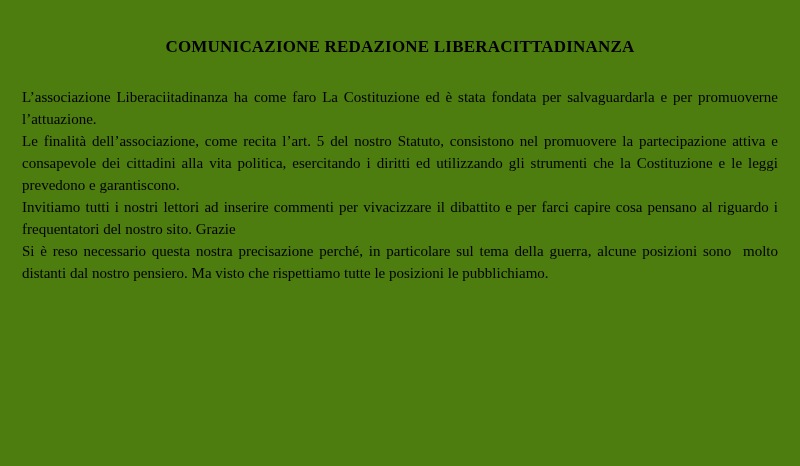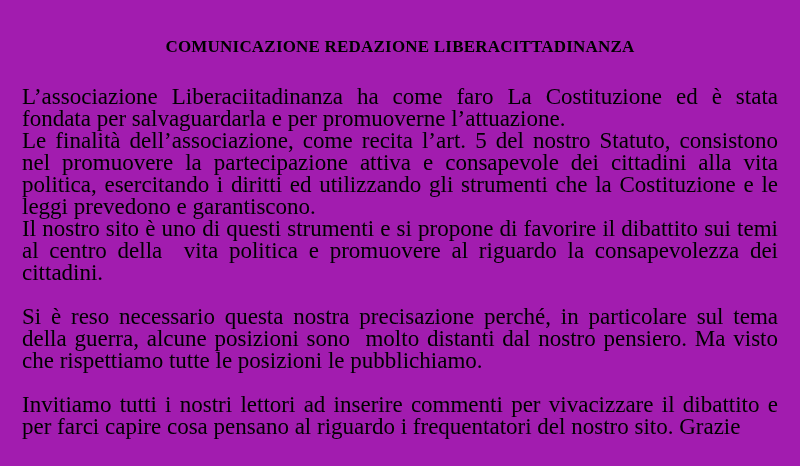--- a/index.html
+++ b/index.html
@@ -5,54 +5,53 @@
   html, body {
     margin: 0;
     padding: 0;
     background: #ffffff;
   }
   .page {
     position: relative;
     width: 800px;
     height: 466px;
     box-sizing: border-box;
-    background: #a21caf;
+    background: #4d7c0f;
     color: #000000;
     font-family: "Liberation Serif", "DejaVu Serif", serif;
     padding: 36px 22px 0 22px;
     overflow: hidden;
   }
   .doc-title {
     font-size: 17px;
     font-weight: bold;
     text-align: center;
     margin: 0 0 28px 0;
     letter-spacing: 0.2px;
     line-height: 22px;
   }
   .para {
-    font-size: 23px;
+    font-size: 15px;
     line-height: 22px;
     text-align: justify;
     margin: 0;
     white-space: pre-wrap;
   }
   .gap-after {
     margin-bottom: 22px;
   }
 </style>
 </head>
 <body>
 
 <div class="page">
   <h1 class="doc-title">COMUNICAZIONE REDAZIONE LIBERACITTADINANZA</h1>
 
   <p class="para">L’associazione Liberaciitadinanza ha come faro La Costituzione ed è stata fondata per salvaguardarla e per promuoverne l’attuazione.</p>
 
   <p class="para">Le finalità dell’associazione, come recita l’art. 5 del nostro Statuto, consistono nel promuovere la partecipazione attiva e consapevole dei cittadini alla vita politica, esercitando i diritti ed utilizzando gli strumenti che la Costituzione e le leggi prevedono e garantiscono.</p>
 
-  <p class="para gap-after">Il nostro sito è uno di questi strumenti e si propone di favorire il dibattito sui temi al centro della  vita politica e promuovere al riguardo la consapevolezza dei cittadini.</p>
 
 
+  <p class="para">Invitiamo tutti i nostri lettori ad inserire commenti per vivacizzare il dibattito e per farci capire cosa pensano al riguardo i frequentatori del nostro sito. Grazie</p>
+
   <p class="para gap-after">Si è reso necessario questa nostra precisazione perché, in particolare sul tema della guerra, alcune posizioni sono  molto distanti dal nostro pensiero. Ma visto che rispettiamo tutte le posizioni le pubblichiamo.</p>
-
-  <p class="para">Invitiamo tutti i nostri lettori ad inserire commenti per vivacizzare il dibattito e per farci capire cosa pensano al riguardo i frequentatori del nostro sito. Grazie</p>
 </div>
 
 </body></html>

